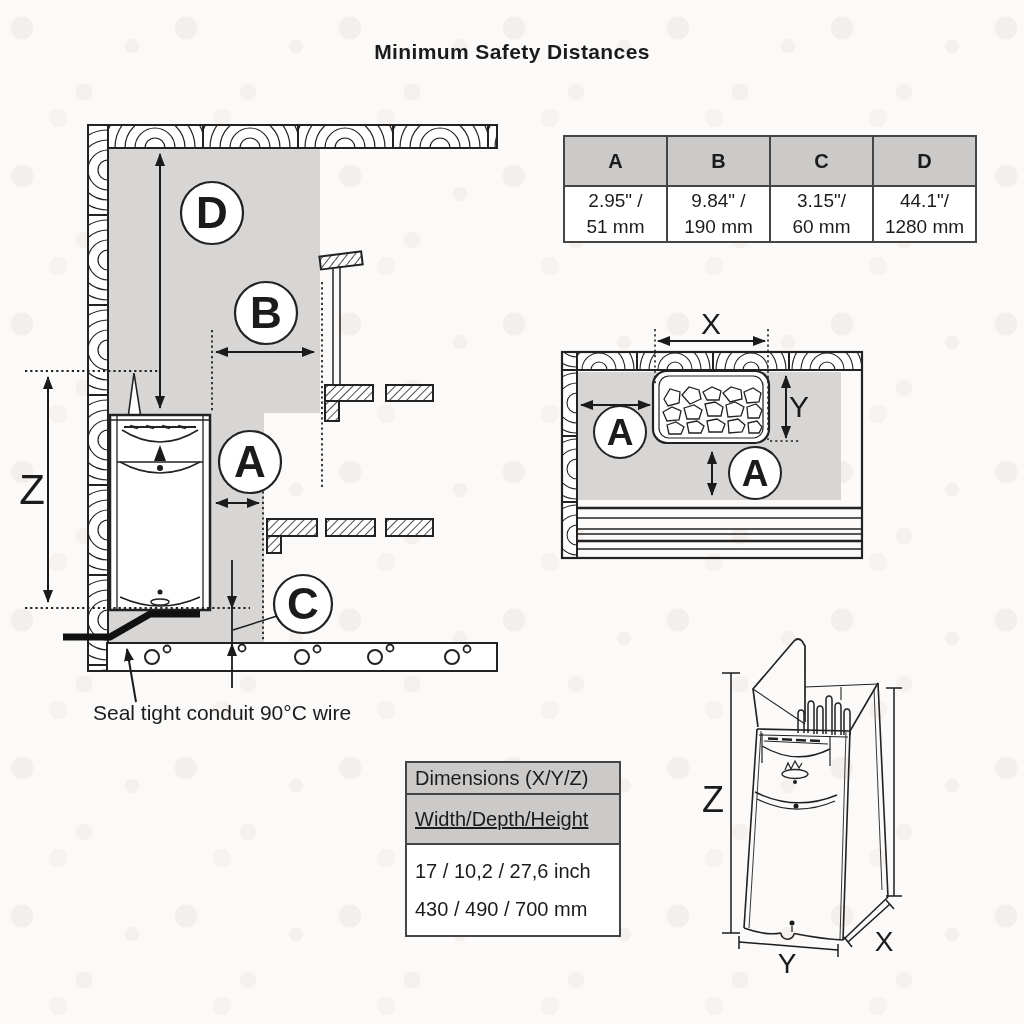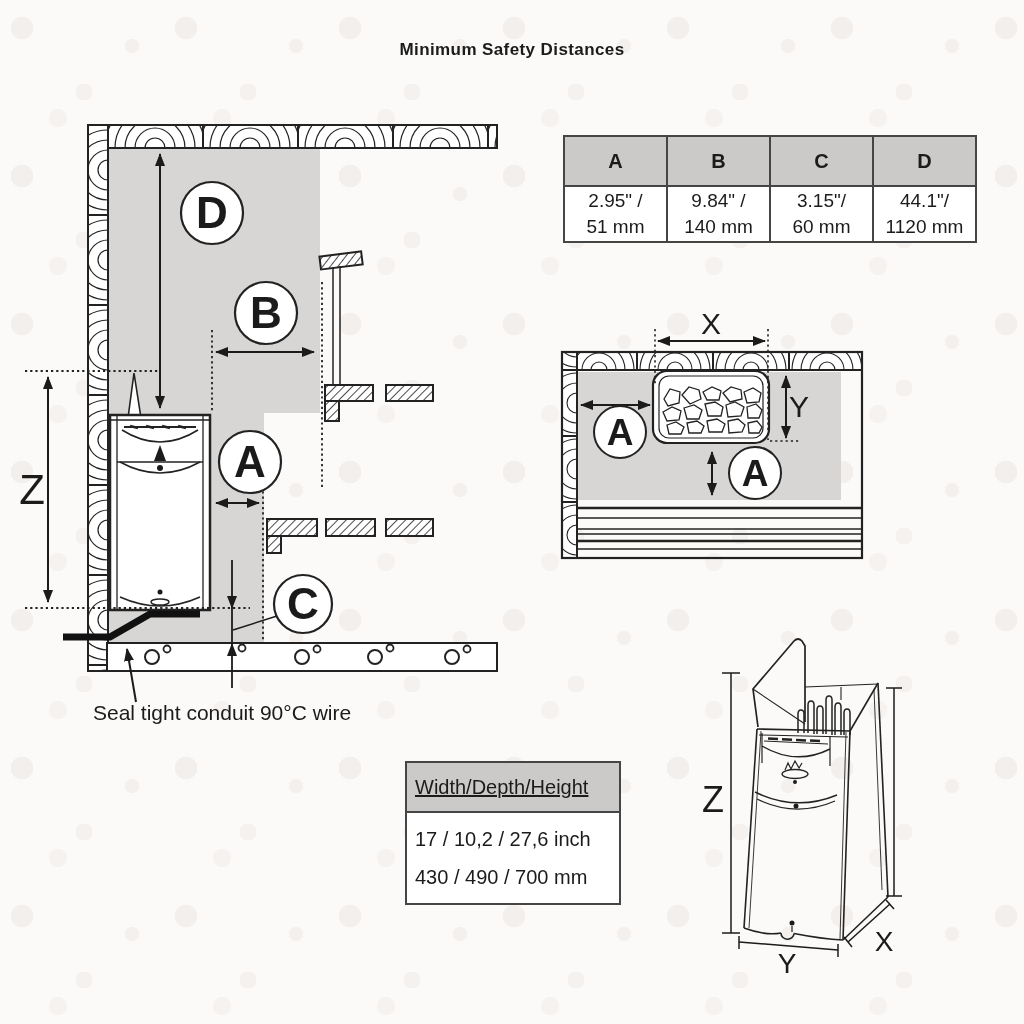--- a/index.html
+++ b/index.html
@@ -8,21 +8,21 @@
     font-family:"Liberation Sans", sans-serif;color:#1b1b1b;
     background-color:#fbfaf9;
     background-image:
       radial-gradient(circle 16px at 22px 28px, #f3efed 70%, transparent 72%),
       radial-gradient(circle 12px at 84px 92px, #f5f1ef 70%, transparent 72%),
       radial-gradient(circle 10px at 132px 46px, #f4f0ee 70%, transparent 72%),
       radial-gradient(circle 13px at 58px 118px, #f5f2f0 70%, transparent 72%);
     background-size:164px 148px;
   }
   .title{position:absolute;top:40px;left:0;width:100%;text-align:center;
-    font-size:17px;font-weight:700;letter-spacing:.4px;margin:0;}
+    font-size:21px;font-weight:700;letter-spacing:.4px;margin:0;}
   table{border-collapse:collapse;}
   .dist-table{position:absolute;left:563px;top:135px;background:#fff;}
   .dist-table th{width:99px;height:46px;background:#cbcac9;font-size:20px;font-weight:700;
     border:2px solid #454545;text-align:center;}
   .dist-table td{width:99px;height:54px;font-size:19px;border:2px solid #454545;
     text-align:center;background:#fff;padding:0;}
   .dist-table td div{line-height:26px;}
   .dims-table{position:absolute;left:405px;top:761px;}
   .dims-table td{border:2px solid #454545;font-size:20px;padding:0 8px;width:196px;}
   .dims-table .gray{background:#cbcac9;}
@@ -54,29 +54,29 @@
       </tr>
     </thead>
     <tbody>
       <tr>
         <td>
           <div>2.95" /</div>
           <div>51 mm</div>
         </td>
         <td>
           <div>9.84" /</div>
-          <div>140 mm</div>
+          <div>190 mm</div>
         </td>
         <td>
           <div>3.15"/</div>
           <div>60 mm</div>
         </td>
         <td>
           <div>44.1"/</div>
-          <div>1120 mm</div>
+          <div>1280 mm</div>
         </td>
       </tr>
     </tbody>
   </table>
 
   <svg class="sv" width="500" height="645" viewBox="20 95 500 645">
     <defs>
       <marker id="mE" markerWidth="14" markerHeight="10" refX="12" refY="5" orient="auto" markerUnits="userSpaceOnUse">
         <path d="M0,0 L13,5 L0,10 Z" fill="#1b1b1b"></path>
       </marker>
@@ -301,20 +301,23 @@
       <text x="755" y="486" font-size="37" class="lbl" text-anchor="middle">A</text>
     </g>
 
     <text x="711" y="334" font-size="30" text-anchor="middle">X</text>
     <text x="799" y="417" font-size="30" text-anchor="middle">Y</text>
   </svg>
 
   <table class="dims-table">
     <tbody>
       <tr>
+        <td class="gray r1">Dimensions (X/Y/Z)</td>
+      </tr>
+      <tr>
         <td class="gray r2">Width/Depth/Height</td>
       </tr>
       <tr>
         <td class="vals">
           <div>17 / 10,2 / 27,6 inch</div>
           <div>430 / 490 / 700 mm</div>
         </td>
       </tr>
     </tbody>
   </table>

